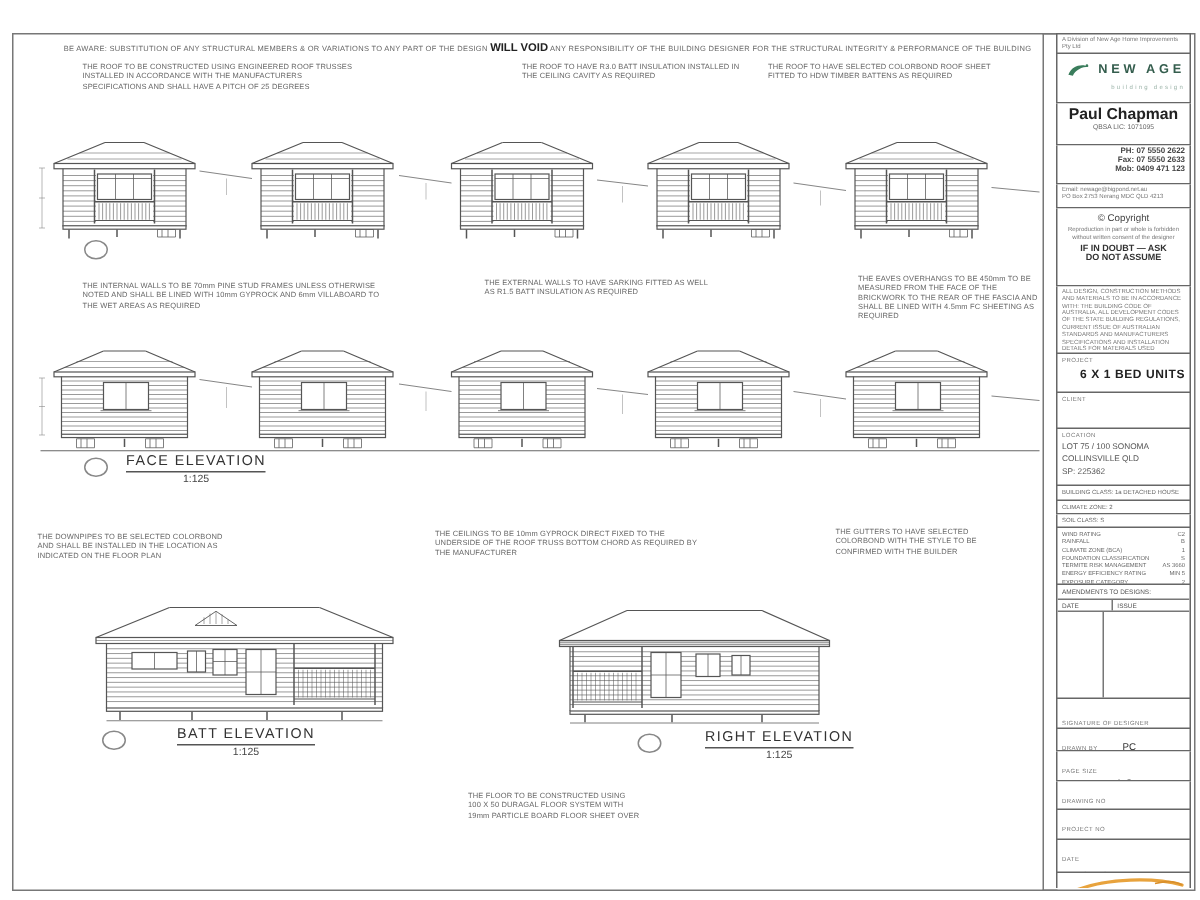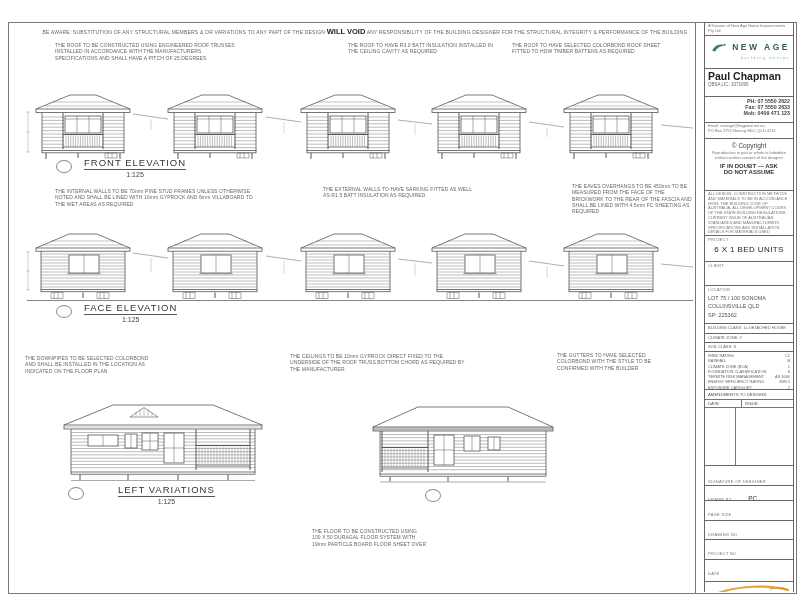--- a/index.html
+++ b/index.html
@@ -15,21 +15,21 @@
   
   .elev-label{font-size:9.5px;color:#333;letter-spacing:1px;border-bottom:1px solid #555;padding-bottom:1px;white-space:nowrap;}
   .elev-scale{font-size:7px;color:#444;text-align:center;margin-top:1px;}
   .bubble{width:14px;height:11px;border:1px solid #888;border-radius:50%;}
   
   #tb{left:704px;top:22px;width:90px;height:570px;display:flex;flex-direction:column;}
   .tbx{border:1px solid #666;border-top:none;background:#fff;position:relative;box-sizing:border-box;padding:1px 3px;overflow:hidden;}
   .tbx.first{border-top:1px solid #666;}
   .tb-tiny{font-size:4px;color:#777;line-height:1.2;}
   .tb-label{font-size:4px;color:#777;letter-spacing:.3px;}
-  .tb-big{font-size:8px;font-weight:400;color:#222;text-align:center;letter-spacing:.4px;}
+  .tb-big{font-size:8px;font-weight:700;color:#222;text-align:right;letter-spacing:.4px;}
   .kvrow{display:flex;justify-content:space-between;font-size:3.9px;color:#666;line-height:1.35;}
   
   #vstrip{left:695px;top:22px;width:9px;height:570px;border:1px solid #777;border-right:none;overflow:hidden;}
   svg{display:block;}
 </style>
 </head>
 <body>
 
 <div id="sheet">
 
@@ -130,24 +130,20 @@
     <path d="M3 22 V62 M1 22 H5 M1 42 H5 M1 62 H5" stroke="#888" stroke-width="0.4" fill="none"></path>
     <use href="#house-front" x="8"></use>
     <use href="#house-front" x="140"></use>
     <use href="#house-front" x="273"></use>
     <use href="#house-front" x="404"></use>
     <use href="#house-front" x="536"></use>
     <path d="M108 24 L143 29 M241 27 L276 32 M373 30 L407 34 M504 32 L539 37 M636 35 L668 38" stroke="#777" stroke-width="0.6" fill="none"></path>
     <path d="M126 29 V40 M259 32 V43 M390 34 V45 M522 37 V47" stroke="#999" stroke-width="0.4" fill="none"></path>
   </svg>
   <div class="abs bubble" style="left:56px;top:160px;"></div>
-  <div class="abs" style="left:84px;top:157px;">
-    <div class="elev-label">FRONT ELEVATION</div>
-    <div class="elev-scale">1:125</div>
-  </div>
 
   <div class="abs note" style="left:55px;top:188px;width:205px;">THE INTERNAL WALLS TO BE 70mm PINE STUD FRAMES UNLESS OTHERWISE NOTED AND SHALL BE LINED WITH 10mm GYPROCK AND 6mm VILLABOARD TO THE WET AREAS AS REQUIRED</div>
   <div class="abs note" style="left:323px;top:186px;width:150px;">THE EXTERNAL WALLS TO HAVE SARKING FITTED AS WELL AS R1.5 BATT INSULATION AS REQUIRED</div>
   <div class="abs note" style="left:572px;top:183px;width:122px;">THE EAVES OVERHANGS TO BE 450mm TO BE MEASURED FROM THE FACE OF THE BRICKWORK TO THE REAR OF THE FASCIA AND SHALL BE LINED WITH 4.5mm FC SHEETING AS REQUIRED</div>
 
   <svg class="abs" style="left:25px;top:228px;" width="670" height="80" viewBox="0 0 670 80">
     <path d="M3 24 V62 M1 24 H5 M1 43 H5 M1 62 H5" stroke="#888" stroke-width="0.4" fill="none"></path>
     <use href="#house-rear" x="8"></use>
     <use href="#house-rear" x="140"></use>
     <use href="#house-rear" x="273"></use>
@@ -165,28 +161,32 @@
 
   <div class="abs note" style="left:25px;top:355px;width:132px;">THE DOWNPIPES TO BE SELECTED COLORBOND AND SHALL BE INSTALLED IN THE LOCATION AS INDICATED ON THE FLOOR PLAN</div>
   <div class="abs note" style="left:290px;top:353px;width:185px;">THE CEILINGS TO BE 10mm GYPROCK DIRECT FIXED TO THE UNDERSIDE OF THE ROOF TRUSS BOTTOM CHORD AS REQUIRED BY THE MANUFACTURER</div>
   <div class="abs note" style="left:557px;top:352px;width:122px;">THE GUTTERS TO HAVE SELECTED COLORBOND WITH THE STYLE TO BE CONFIRMED WITH THE BUILDER</div>
 
   <svg class="abs" style="left:58px;top:396px;" width="210" height="92" viewBox="0 0 210 92">
     <use href="#elev-left"></use>
   </svg>
   <div class="abs bubble" style="left:68px;top:487px;"></div>
   <div class="abs" style="left:118px;top:484px;">
-    <div class="elev-label">LEFT VARIATIONS</div>
+    <div class="elev-label">BATT ELEVATION</div>
     <div class="elev-scale">1:125</div>
   </div>
 
   <svg class="abs" style="left:368px;top:398px;" width="190" height="92" viewBox="0 0 190 92">
     <use href="#elev-right"></use>
   </svg>
   <div class="abs bubble" style="left:425px;top:489px;"></div>
+  <div class="abs" style="left:470px;top:486px;">
+    <div class="elev-label">RIGHT ELEVATION</div>
+    <div class="elev-scale">1:125</div>
+  </div>
 
   <div class="abs note" style="left:312px;top:528px;width:115px;">THE FLOOR TO BE CONSTRUCTED USING 100 X 50 DURAGAL FLOOR SYSTEM WITH 19mm PARTICLE BOARD FLOOR SHEET OVER</div>
 
   <div class="abs" id="vstrip">
     
   </div>
 
   <div class="abs" id="tb">
 
     <div class="tbx first" style="height:14px;">
@@ -195,21 +195,21 @@
 
     <div class="tbx" style="height:33px;text-align:right;">
       <svg width="18" height="14" viewBox="0 0 24 18" style="display:inline-block;vertical-align:middle;">
         <path d="M3 14 C6 6 15 4 21 7 C15 7 9 10 7 15 Z" fill="#3a7d5c"></path>
         <circle cx="19.5" cy="6" r="1.2" fill="#3a7d5c"></circle>
       </svg>
       <span style="font-size:8.5px;font-weight:600;letter-spacing:2.5px;color:#355e4e;vertical-align:middle;">NEW AGE</span>
       <div style="font-size:4px;color:#9bb3a8;letter-spacing:1.5px;">building design</div>
     </div>
 
-    <div class="tbx" style="height:28px;">
+    <div class="tbx" style="height:28px;text-align:center;">
       <div style="font-size:10.5px;font-weight:700;color:#222;">Paul Chapman</div>
       <div style="font-size:4.5px;color:#666;">QBSA LIC: 1071095</div>
     </div>
 
     <div class="tbx" style="height:26px;text-align:right;">
       <div style="font-size:5.3px;font-weight:600;color:#444;">PH: 07 5550 2622</div>
       <div style="font-size:5.3px;font-weight:600;color:#444;">Fax: 07 5550 2633</div>
       <div style="font-size:5.3px;font-weight:600;color:#444;">Mob: 0409 471 123</div>
     </div>
 

